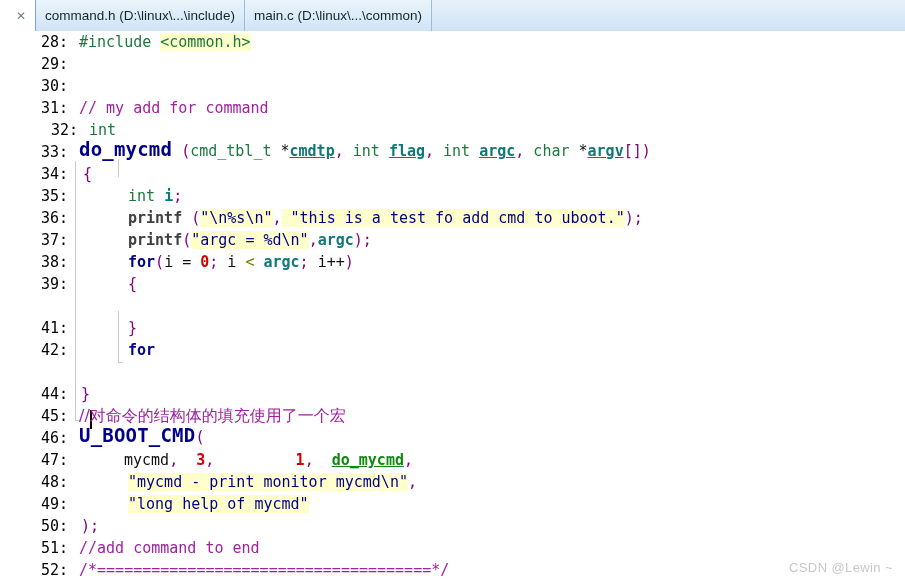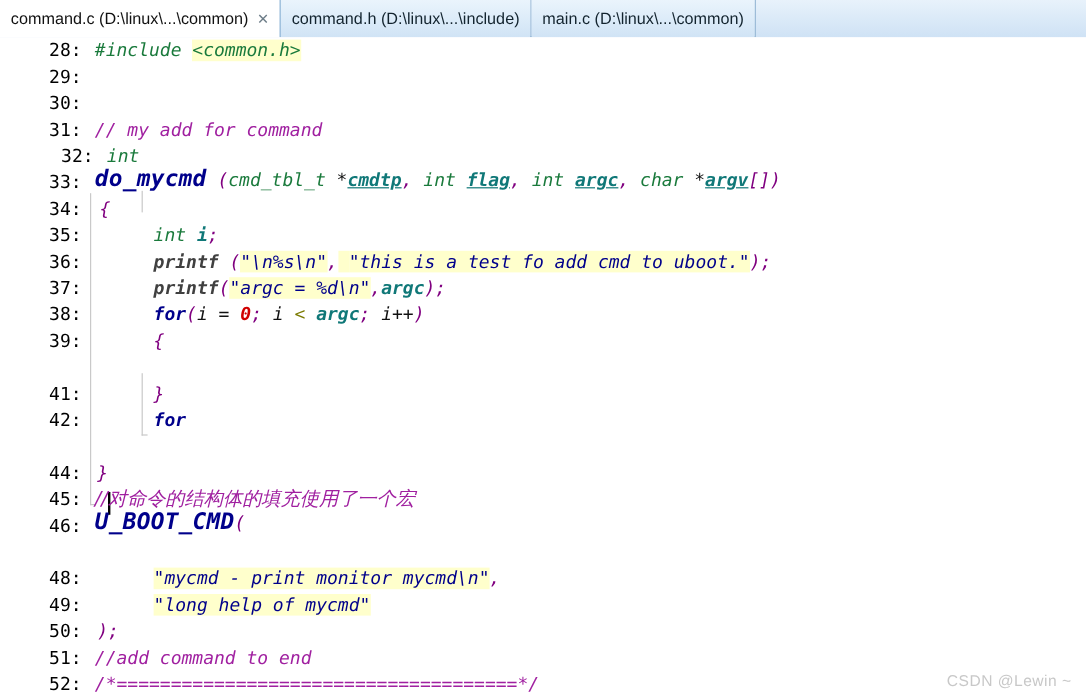--- a/index.html
+++ b/index.html
@@ -79,21 +79,20 @@
     text-align: right;
     color: #000000;
     font-size: 15px;
     font-family: "DejaVu Sans Mono", "Liberation Mono", monospace;
     letter-spacing: 0px;
   }
   .ctext {
     position: absolute;
     left: 79px; top: 0;
     white-space: pre;
-    font-style: italic;
   }
 
   
   .fold-outer {
     position: absolute;
     left: 75px;
     top: 130px;
     width: 0;
     height: 260px;
     border-left: 1px solid #c9c9c9;
@@ -159,21 +158,20 @@
     letter-spacing: 0.4px;
   }
 </style>
 </head>
 <body>
 
 <div id="app">
 
   <div class="tabbar">
     <div class="tab active">
-      <span>command.c (D:\linux\...\common)</span>
       <span class="tab-close">✕</span>
     </div>
     <div class="tab">
       <span>command.h (D:\linux\...\include)</span>
     </div>
     <div class="tab">
       <span>main.c (D:\linux\...\common)</span>
     </div>
     <div class="tab-filler"></div>
   </div>
@@ -266,20 +264,24 @@
     <div class="code-line" style="top:374px;position:absolute;left:0;width:905px">
       <span class="lno">45:</span>
       <span class="ctext cmt" style="font-family:'DejaVu Sans',sans-serif;font-size:16px">//对命令的结构体的填充使用了一个宏</span>
     </div>
 
     <div class="code-line" style="top:396px;position:absolute;left:0;width:905px">
       <span class="lno">46:</span>
       <span class="ctext" style="top:-3px"><span class="fn-big">U_BOOT_CMD</span><span class="punc">(</span></span>
     </div>
 
+    <div class="code-line" style="top:418px;position:absolute;left:0;width:905px">
+      <span class="lno">47:</span>
+      <span class="ctext" style="left:124px"><span class="plain">mycmd</span><span class="punc">,  </span><span class="num">3</span><span class="punc">,         </span><span class="num">1</span><span class="punc">,  </span><span class="grn-b">do_mycmd</span><span class="punc">,</span></span>
+    </div>
 
     <div class="code-line" style="top:440px;position:absolute;left:0;width:905px">
       <span class="lno">48:</span>
       <span class="ctext" style="left:128px"><span class="hl str">"mycmd - print monitor mycmd\n"</span><span class="punc">,</span></span>
     </div>
 
     <div class="code-line" style="top:462px;position:absolute;left:0;width:905px">
       <span class="lno">49:</span>
       <span class="ctext" style="left:128px"><span class="hl str">"long help of mycmd"</span></span>
     </div>

